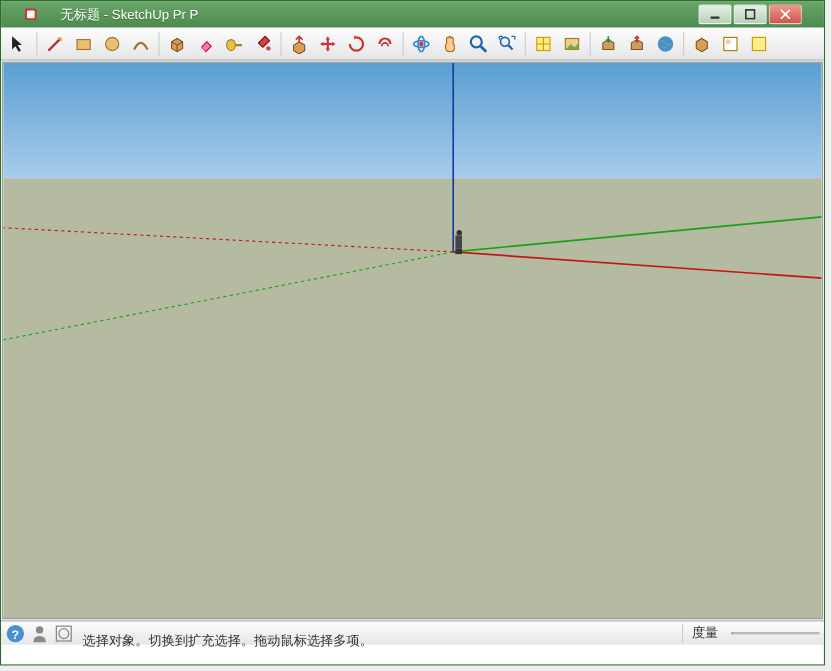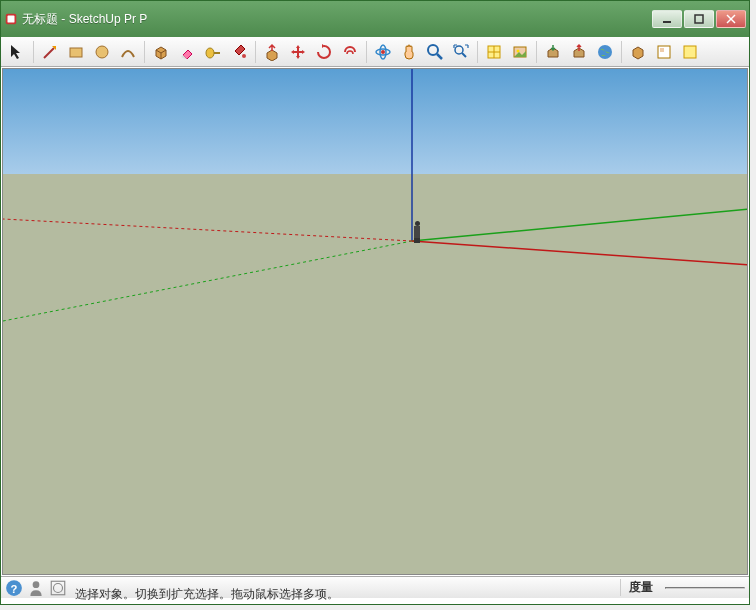--- a/index.html
+++ b/index.html
@@ -1,18 +1,18 @@
 <!DOCTYPE html>
 <html><head>
 <meta charset="utf-8">
 <style>
   * { margin: 0; padding: 0; box-sizing: border-box; }
   body { font-family: "Microsoft YaHei", "SimSun", sans-serif; font-size: 12px; background: #efefef; width: 756px; height: 610px; overflow: hidden; position: relative; }
   .window { width: 750px; height: 605px; position: relative; background: #fff; border: 1px solid #2d6b2d; }
-  .titlebar { height: 36px; background: linear-gradient(to bottom, #6aa66a, #4d8a4d); display: flex; align-items: center; padding: 0 3px; color: #fff; position: relative; }
+  .titlebar { height: 24px; background: linear-gradient(to bottom, #6aa66a, #4d8a4d); display: flex; align-items: center; padding: 0 20px; color: #fff; position: relative; gap: 16px; }
   .titlebar .app-icon { width: 14px; height: 14px; margin-right: 4px; }
   .titlebar .title { flex: 1; font-size: 12px; text-shadow: 0 1px 0 rgba(0,0,0,.3); }
   .win-controls { display: flex; gap: 2px; }
   .win-btn { width: 30px; height: 18px; border: 1px solid rgba(255,255,255,.5); background: linear-gradient(to bottom,#e6f0e6,#b8d0b8); display:flex; align-items:center; justify-content:center; cursor:pointer; border-radius:2px; }
   .win-btn.close { background: linear-gradient(to bottom,#e98,#c55); }
   .win-btn svg { width:10px; height:10px; }
   .menubar { height: 20px; background: linear-gradient(to bottom,#fdfdfd,#e6e6e6); border-bottom:1px solid #bbb; display:flex; align-items:center; padding: 0 4px; gap: 2px; }
   .menu-item { padding: 1px 6px; cursor:pointer; font-size:12px; color:#333; }
   .toolbar { height: 30px; background: linear-gradient(to bottom,#fdfdfd,#e6e6e6); border-bottom:1px solid #aaa; display:flex; align-items:center; padding: 0 4px; gap: 2px; }
   .tool-btn { width:24px; height:24px; display:flex; align-items:center; justify-content:center; cursor:pointer; border:1px solid transparent; border-radius:2px; }
@@ -20,21 +20,21 @@
   .viewport { position:relative; height: 507px; background:#fff; border:1px solid #888; margin:1px; overflow:hidden; }
   .sky { position:absolute; left:0; right:0; top:0; height:105px; background: linear-gradient(to bottom,#5a9fd4,#a8ccea); }
   .ground { position:absolute; left:0; right:0; top:105px; bottom:0; background:#b4bba0; }
   .figure { position:absolute; left:409px; top:152px; width:10px; height:22px; }
   .figure .head { width:5px; height:5px; background:#333; border-radius:50%; margin:0 auto; }
   .figure .body { width:6px; height:12px; background:#444; margin:0 auto; }
   .figure .legs { width:6px; height:5px; background:#333; margin:0 auto; }
   .statusbar { height:22px; background: linear-gradient(to bottom,#fdfdfd,#e6e6e6); border-top:1px solid #aaa; display:flex; align-items:center; padding:0 4px; gap:4px; font-size:12px; color:#333; }
   .status-icon { width:18px; height:18px; display:flex; align-items:center; justify-content:center; cursor:pointer; }
   .status-text { flex:1; padding-left:4px;margin-top:14px; }
-  .status-box { border-left:1px solid #ccc; padding:0 8px;font-weight:bold; }
+  .status-box { border-left:1px solid #ccc; padding:0 8px; }
   .sep { width:1px; height:22px; background:#ccc; margin:0 2px; }
 </style>
 </head>
 <body>
 
 <div class="window">
   <div class="titlebar">
     <span class="app-icon">
       <svg viewBox="0 0 16 16">
           <rect x="2" y="2" width="12" height="12" fill="#c33" rx="2"></rect>

